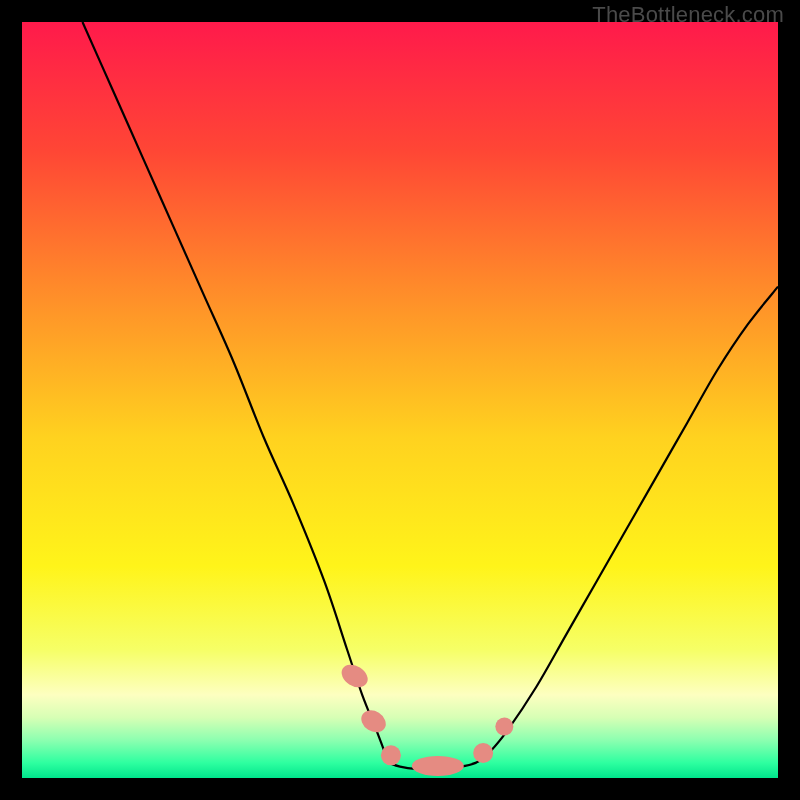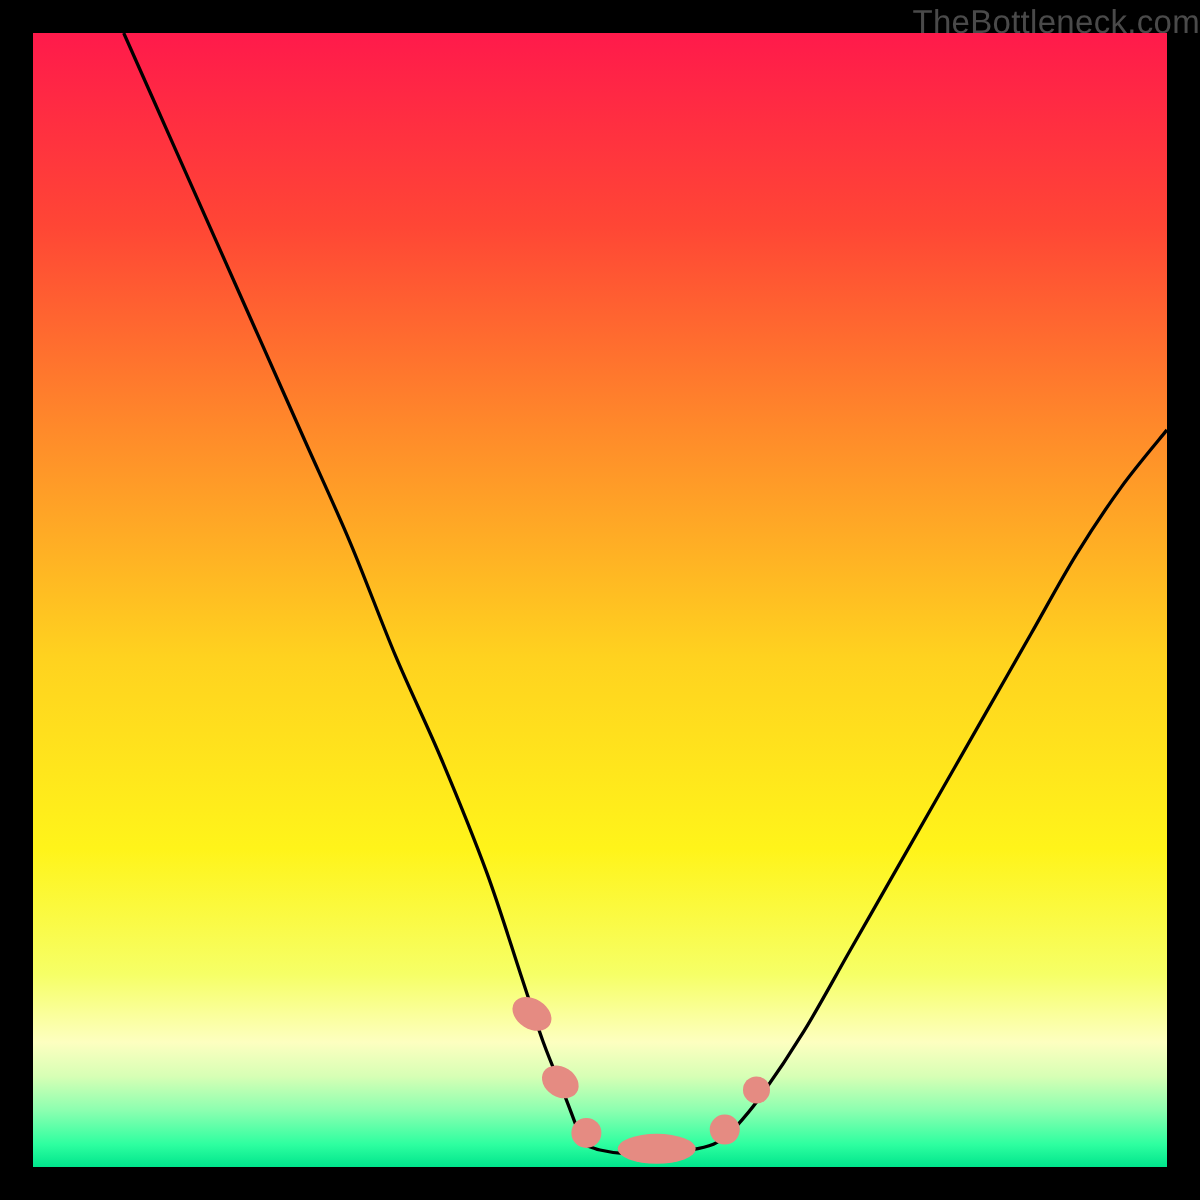--- a/index.html
+++ b/index.html
@@ -22,21 +22,21 @@
   .plot {
     position: absolute;
     top: 22px;
     left: 22px;
     width: 756px;
     height: 756px;
   }
   .watermark {
     position: absolute;
     top: 2px;
-    right: 0;
+    right: 16px;
     color: #4a4a4a;
     font-size: 22px;
     letter-spacing: 0.2px;
     font-weight: 500;
   }
 </style>
 </head>
 <body>
 
 <div class="frame">

